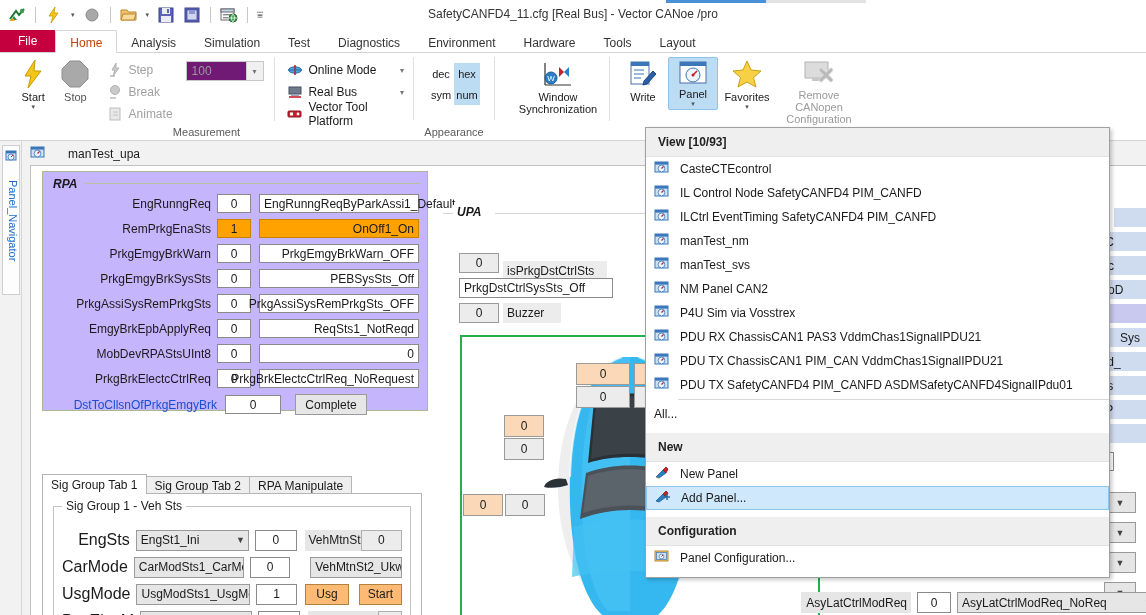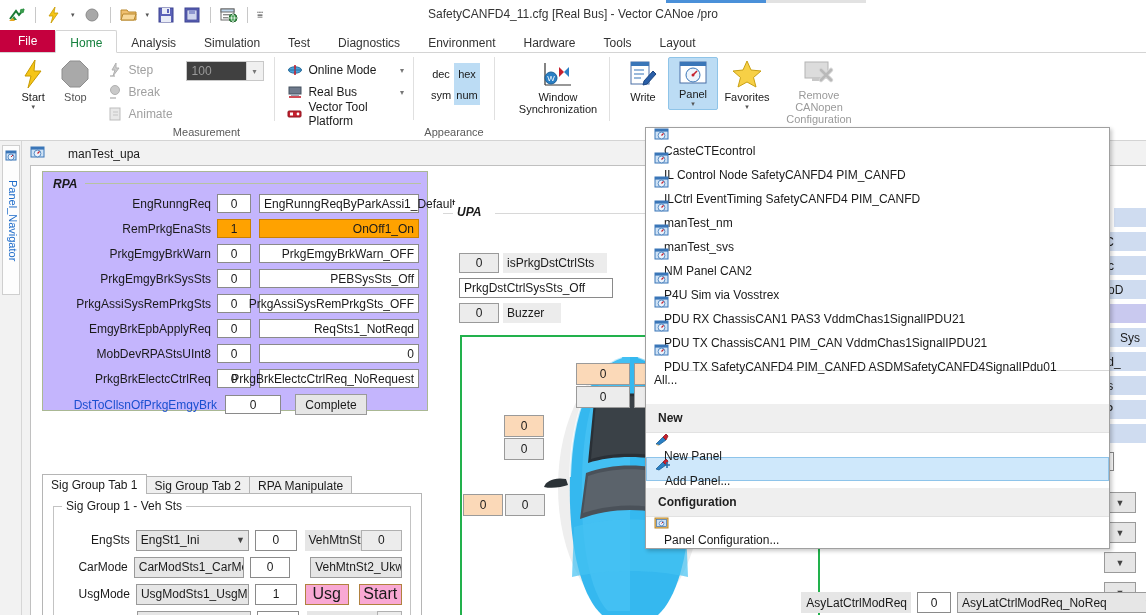--- a/index.html
+++ b/index.html
@@ -19,41 +19,41 @@
   .qat-sep { width:1px; height:16px; background:#c8c8c8; margin:0 3px; }
   .qat-caret { font-size:7px; color:#555; cursor:pointer; padding:0 2px; }
   #app-title { position:absolute; left:0; right:0; top:7px; text-align:center; font-size:12px; color:#333; }
   #title-tab-accent { position:absolute; left:666px; top:0; width:100px; height:3px; background:#4a90d9; }
   #title-tab-accent2 { position:absolute; left:766px; top:0; width:100px; height:3px; background:#e2e2e2; }
 
   
   #ribbon-tabs { height:23px; background:#ffffff; display:flex; align-items:stretch; border-bottom:1px solid #d4d4d4; position:relative; }
   .rtab { padding:3px 14px 0 14px; font-size:12px; color:#333; display:flex; align-items:center; cursor:pointer; }
   #file-tab { background:#c5003e; color:#fff; padding:0 18px; display:flex; align-items:center; cursor:pointer; }
-  .rtab.active { background:#fff; border:1px solid #d4d4d4; border-bottom:1px solid #fff; color:#15803d; margin-bottom:-1px; border-radius:2px 2px 0 0; }
+  .rtab.active { background:#fff; border:1px solid #d4d4d4; border-bottom:1px solid #fff; color:#c2410c; margin-bottom:-1px; border-radius:2px 2px 0 0; }
 
   
   #ribbon { height:88px; background:#fff; border-bottom:1px solid #d4d4d4; display:flex; position:relative; }
   .rgroup { display:flex; flex-direction:column; height:100%; position:relative; padding:0 6px; }
   .rgroup-inner { display:flex; flex:1; align-items:flex-start; padding-top:4px; }
   .rgroup-label { text-align:center; font-size:11px; color:#5a5a5a; padding-bottom:2px; }
   .rgroup-sep { width:1px; background:#e0e0e0; margin-top:4px; margin-bottom:20px; }
 
   .bigbtn { width:50px; display:flex; flex-direction:column; align-items:center; cursor:pointer; padding-top:2px; }
   .bigbtn.wide { width:86px; }
   .bigbtn .lbl { font-size:11px; margin-top:2px; text-align:center; line-height:12px; }
   .bigbtn.disabled .lbl { color:#9a9a9a; }
   .bigbtn .dd { font-size:7px; color:#555; line-height:7px; }
   .bigbtn.sel { background:#bcdcf4; border:1px solid #8fc4e8; border-radius:2px; }
 
   .smallrow { display:flex; align-items:center; gap:5px; height:22px; font-size:12px; cursor:pointer; padding:0 3px; }
   .smallrow.disabled { color:#a0a0a0; }
   .dropcaret { font-size:8px; color:#777; margin-left:auto; padding-left:14px; }
 
-  .spin { width:78px; height:20px; border:1px solid #c8c8c8; background:#404040; display:flex; align-items:center; font-size:12px; color:#9a9a9a; padding-left:5px; }
+  .spin { width:78px; height:20px; border:1px solid #c8c8c8; background:#701a75; display:flex; align-items:center; font-size:12px; color:#9a9a9a; padding-left:5px; }
   .spin .arrow { margin-left:auto; width:17px; height:18px; background:#f0f0f0; border-left:1px solid #d0d0d0; display:flex; align-items:center; justify-content:center; font-size:8px; color:#777; }
 
   .numbase { display:grid; grid-template-columns:26px 26px; grid-template-rows:21px 21px; font-size:11px; align-items:center; justify-items:center; margin-top:6px; }
   .numbase span { width:26px; height:21px; display:flex; align-items:center; justify-content:center; cursor:pointer; }
   .numbase .on { background:#bcdcf4; }
 
   
   #docarea { position:absolute; left:0; top:141px; right:0; bottom:0; background:#f2f2f2; }
   #leftdock { position:absolute; left:0; top:0; width:22px; bottom:0; background:#f2f2f2; border-right:1px solid #d6d6d6; }
   #navtab { position:absolute; left:2px; top:4px; width:18px; height:150px; background:#fdfdfd; border:1px solid #cfcfcf; }
@@ -79,26 +79,26 @@
 
   
   #sigtabs { position:absolute; left:42px; top:450px; width:380px; height:165px; }
   .tabstrip { display:flex; align-items:flex-end; height:20px; }
   .stab { height:18px; padding:0 8px; font-size:12px; background:#efefef; border:1px solid #b5b5b5; border-bottom:none; display:flex; align-items:center; cursor:pointer; margin-right:-1px; }
   .stab.active { background:#fff; height:20px; position:relative; z-index:2; }
   #sigbody { position:absolute; left:0; top:19px; right:0; bottom:0; background:#fff; border:1px solid #b5b5b5; }
   #siggrp { position:absolute; left:10px; top:12px; right:10px; bottom:0; border:1px solid #c3c3c3; border-bottom:none; }
   #siggrp .cap { position:absolute; left:8px; top:-8px; background:#fff; padding:0 4px; font-size:12px; }
   .sg-row { position:absolute; height:22px; display:flex; align-items:center; }
-  .sg-lbl { font-size:12px; text-align:right; }
+  .sg-lbl { font-size:16px; text-align:right; }
   .sg-sel { height:21px; background:#e6e6e6; border:1px solid #9a9a9a; font-size:12px; display:flex; align-items:center; padding-left:4px; overflow:hidden; white-space:nowrap; }
   .sg-sel .cv { margin-left:auto; font-size:9px; color:#444; padding:0 3px; }
   .sg-num { width:44px; height:21px; border:1px solid #8a8a8a; background:#fff; font-size:12px; display:flex; align-items:center; justify-content:center; }
   .sg-gray { height:21px; background:#e6e6e6; font-size:12px; display:flex; align-items:center; padding:0 4px; }
-  .sg-orange { height:21px; background:#f9a8d4; border:1px solid #b0813f; font-size:16px; display:flex; align-items:center; justify-content:center; cursor:pointer; }
+  .sg-orange { height:21px; background:#fdba74; border:1px solid #b0813f; font-size:12px; display:flex; align-items:center; justify-content:center; cursor:pointer; }
 
   
   #upa { position:absolute; left:443px; top:185px; width:420px; height:425px; }
   #upa > .cap { position:absolute; left:10px; top:-8px; background:#fff; padding:0 4px; font-style:italic; font-weight:bold; font-size:12px; }
   .upa-line { position:absolute; background:#d8d8d8; height:1px; }
   .g-num { height:20px; background:#ececec; border:1px solid #9a9a9a; font-size:12px; display:flex; align-items:center; justify-content:center; }
   .g-lbl { height:20px; background:#ececec; font-size:12px; display:flex; align-items:center; padding:0 4px; }
   .w-txt { height:20px; background:#fff; border:1px solid #8a8a8a; font-size:12px; display:flex; align-items:center; padding:0 4px; }
   #carbox { position:absolute; left:17px; top:122px; width:360px; height:300px; border:2px solid #22b14c; background:#fff; overflow:hidden; }
   .ov-num { height:22px; background:#ececec; border:1px solid #9a9a9a; font-size:12px; display:flex; align-items:center; justify-content:center; position:absolute; }
@@ -113,21 +113,21 @@
   .rs-cb { position:absolute; width:32px; height:21px; background:#e6e6e6; border:1px solid #9a9a9a; display:flex; align-items:center; justify-content:center; font-size:9px; color:#444; }
 
   
   #panelmenu {
     position:absolute; left:645px; top:127px; width:465px;
     background:#fff; border:1px solid #a0a0a0;
     box-shadow:2px 2px 4px rgba(0,0,0,0.22);
     z-index:50; font-size:12px;
   }
   .mhdr { background:#efefef; font-weight:bold; padding:7px 0 7px 12px; font-size:12px; color:#222; border-bottom:1px solid #e2e2e2; }
-  .mitem { display:flex; align-items:flex-start; height:24px; padding-left:8px; cursor:pointer;flex-direction:column; }
+  .mitem { display:flex; align-items:center; height:24px; padding-left:8px; cursor:pointer; }
   .mitem.sel { background:#cfe8fb; border:1px solid #8ec4ea; }
   .mitem .mlabel { margin-left:10px; }
   .mitem.noicon .mlabel { margin-left:32px; }
   .msep { height:1px; background:#d8d8d8; margin:2px 0 2px 32px; }
   .mfooter { height:7px; }
 
   
   .ic { width:16px; height:16px; display:inline-block; flex:0 0 16px; }
 </style>
 </head>
@@ -531,21 +531,21 @@
         </div>
       </div>
     </div>
 
     <div id="upa" style="left:412px; top:47px; width:430px; height:430px;">
       <div class="cap">UPA</div>
       <div class="upa-line" style="left:0; top:0; width:10px;"></div>
       <div class="upa-line" style="left:52px; top:0; right:0;"></div>
 
       <div class="g-num" style="position:absolute; left:16px; top:40px; width:40px;">0</div>
-      <div class="g-lbl" style="position:absolute; left:60px; top:40px; width:104px;">isPrkgDstCtrlSts</div>
+      <div class="g-lbl" style="position:absolute; left:60px; top:48px; width:104px;">isPrkgDstCtrlSts</div>
 
       <div class="w-txt" style="position:absolute; left:16px; top:65px; width:154px;">PrkgDstCtrlSysSts_Off</div>
 
       <div class="g-num" style="position:absolute; left:16px; top:90px; width:40px;">0</div>
       <div class="g-lbl" style="position:absolute; left:60px; top:90px; width:58px;">Buzzer</div>
 
       <div class="g-num" style="position:absolute; left:210px; top:40px; width:40px;">0</div>
       <div class="w-txt" style="position:absolute; left:210px; top:65px; width:60px;">W</div>
       <div class="g-num" style="position:absolute; left:210px; top:90px; width:40px;"></div>
 
@@ -610,20 +610,21 @@
       <div class="sg-sel" style="width:200px;">
         <span>AsyLatCtrlModReq_NoReq</span>
         <span class="cv">▼</span>
       </div>
     </div>
 
   </div>
 </div>
 
 <div id="panelmenu">
+  <div class="mhdr">View [10/93]</div>
 
   <div class="mitem">
     <span class="ic"><svg width="16" height="14" viewBox="0 0 16 14">
           <rect x="1" y="1" width="13" height="10" fill="#cfe2f5" stroke="#3a76b8"></rect>
           <rect x="1" y="1" width="13" height="2.6" fill="#3a76b8"></rect>
           <circle cx="7.5" cy="7.5" r="3.4" fill="#eaf2fb" stroke="#3a76b8" stroke-width="0.8"></circle>
           <path d="M7.5 7.5 L9.6 5.4" stroke="#c5202e" stroke-width="1.2"></path>
         </svg></span>
     <span class="mlabel">CasteCTEcontrol</span>
   </div>

